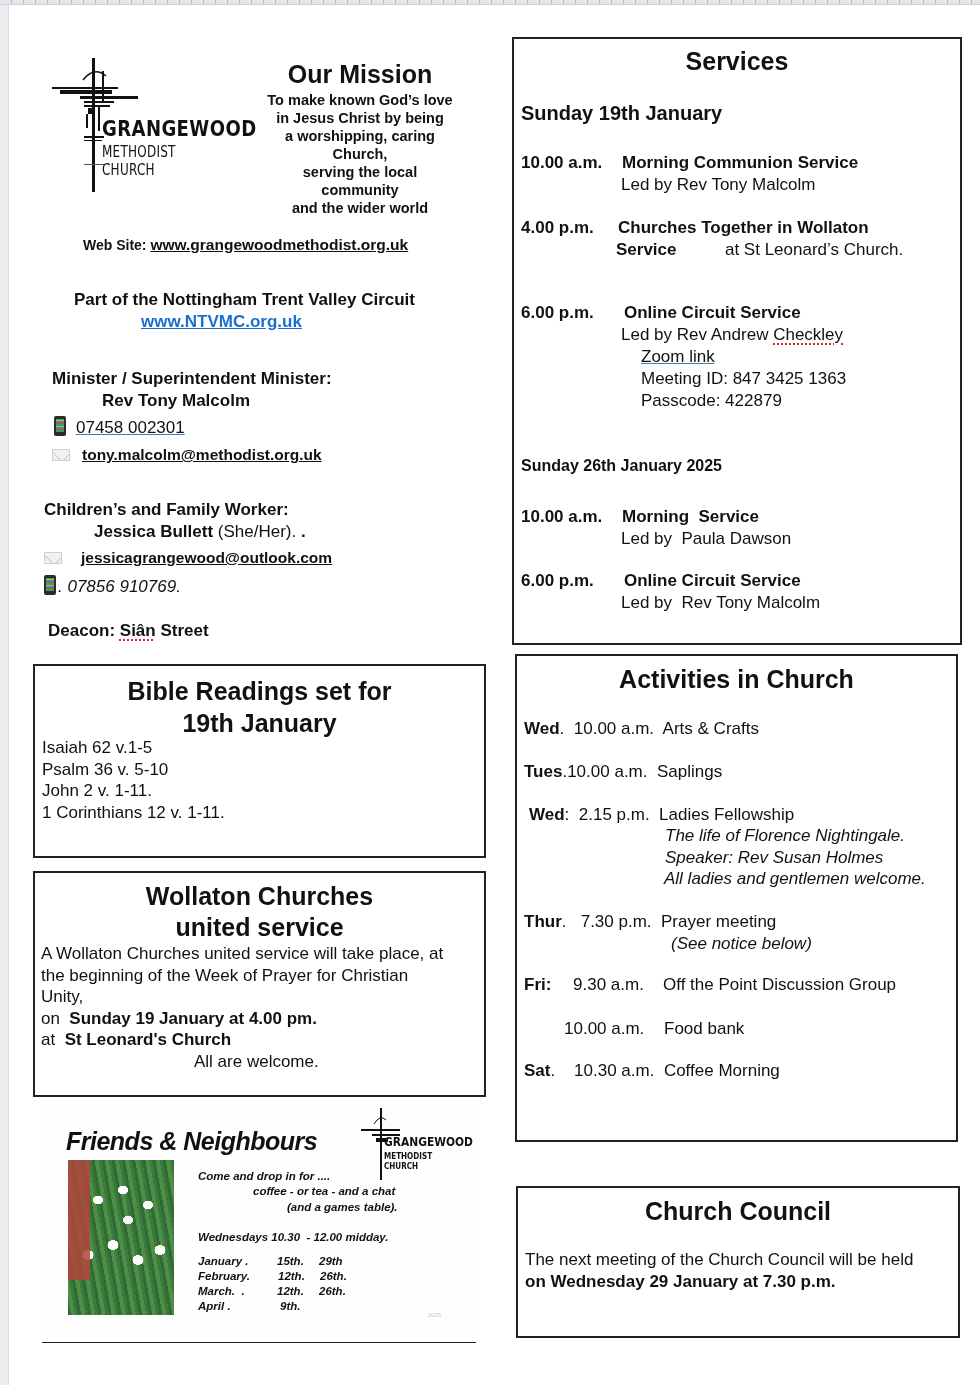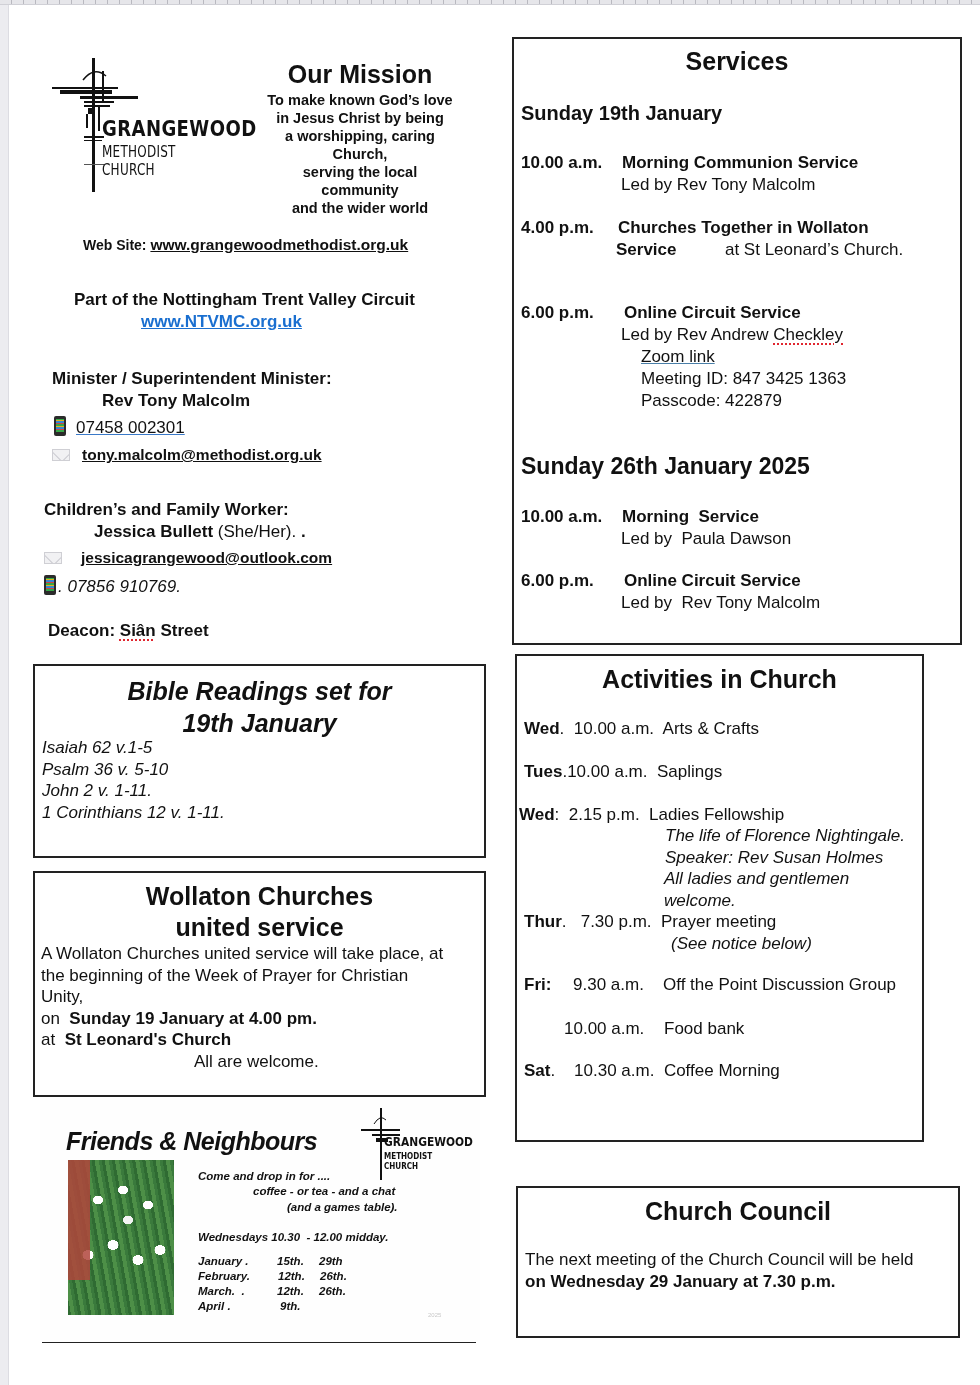--- a/index.html
+++ b/index.html
@@ -52,23 +52,23 @@
   .phone-icon::after { content: ""; position: absolute; left: 2px; top: 3px; width: 8px; height: 13px;
                 background: repeating-linear-gradient(0deg, #39b54a 0 2px, #e04848 2px 3px, #3a8ee6 3px 5px, #f0c419 5px 6px); opacity: .9; }
   .mail-icon { display: inline-block; width: 18px; height: 12px; border: 1px solid #cfcfd4; background: #f1f1f3;
                vertical-align: -1px; position: relative; margin-right: 12px; overflow: hidden; }
   .mail-icon::before { content: ""; position: absolute; left: 1px; top: -7px; width: 14px; height: 14px;
                border: 1px solid #c8c8cf; transform: rotate(45deg); }
 
   
   .box { position: absolute; border: 2px solid #222; background: #fff; }
   .services-box { left: 512px; top: 37px; width: 450px; height: 608px; }
-  .bible-box { left: 33px; top: 664px; width: 453px; height: 194px; font-style: italic; }
+  .bible-box { left: 33px; top: 664px; width: 453px; height: 194px; }
   .wollaton-box { left: 33px; top: 871px; width: 453px; height: 226px; }
-  .activities-box { left: 515px; top: 654px; width: 409px; height: 488px; padding-left: 40px; }
+  .activities-box { left: 515px; top: 654px; width: 443px; height: 488px; padding-left: 40px; }
   .council-box { left: 516px; top: 1186px; width: 444px; height: 152px; }
 
   .box-title { font-weight: bold; text-align: center; }
 
   
   .svc { position: absolute; font-size: 17px; line-height: 22px; }
 
   
   .flyer { position: absolute; left: 40px; top: 1100px; width: 440px; height: 240px; background: #fefefe; }
   .flyer-title { position: absolute; left: 26px; top: 27px; font-size: 25px; font-weight: bold; font-style: italic; letter-spacing: -0.5px; }
@@ -177,21 +177,21 @@
   <div class="svc bold" style="left:104px;top:178px;">Churches Together in Wollaton</div>
   <div class="svc" style="left:102px;top:200px;"><span class="bold">Service</span><span style="white-space:pre;padding-left:39px;">  at St Leonard’s Church.</span></div>
 
   <div class="svc bold" style="left:7px;top:263px;">6.00 p.m.</div>
   <div class="svc bold" style="left:110px;top:263px;">Online Circuit Service</div>
   <div class="svc" style="left:107px;top:285px;white-space:pre;"><span>Led by Rev Andrew </span><span class="spell">Checkley</span></div>
   <div class="svc u" style="left:127px;top:307px;text-decoration-color:#4a7fa8;">Zoom link</div>
   <div class="svc" style="left:127px;top:329px;">Meeting ID: 847 3425 1363</div>
   <div class="svc" style="left:127px;top:351px;">Passcode: 422879</div>
 
-  <div class="svc bold" style="left:7px;top:416px;font-size:23px;">Sunday 26th January 2025</div>
+  <div class="svc bold" style="left:7px;top:416px;font-size:16px;">Sunday 26th January 2025</div>
 
   <div class="svc bold" style="left:7px;top:467px;">10.00 a.m.</div>
   <div class="svc bold" style="left:108px;top:467px;white-space:pre;">Morning  Service</div>
   <div class="svc" style="left:107px;top:489px;white-space:pre;">Led by  Paula Dawson</div>
 
   <div class="svc bold" style="left:7px;top:531px;">6.00 p.m.</div>
   <div class="svc bold" style="left:110px;top:531px;">Online Circuit Service</div>
   <div class="svc" style="left:107px;top:553px;white-space:pre;">Led by  Rev Tony Malcolm</div>
 </div>
 
@@ -261,21 +261,21 @@
 </div>
 <div class="flyer-rule"></div>
 
 <div class="box activities-box">
   <div class="box-title" style="position:absolute;left:0;top:9px;width:100%;font-size:25px;">Activities in Church</div>
 
   <div class="svc" style="left:7px;top:62px;white-space:pre;"><span class="bold">Wed</span><span>.  </span><span>10.00 a.m.</span><span>  </span><span>Arts &amp; Crafts</span></div>
 
   <div class="svc" style="left:7px;top:105px;white-space:pre;"><span class="bold">Tues</span><span>.</span><span>10.00 a.m.</span><span>  </span><span>Saplings</span></div>
 
-  <div class="svc" style="left:2px;top:148px;white-space:pre;"><span class="bold">Wed</span><span>:  </span><span>2.15 p.m.</span><span>  </span><span>Ladies Fellowship</span></div>
+  <div class="svc" style="left:12px;top:148px;white-space:pre;"><span class="bold">Wed</span><span>:  </span><span>2.15 p.m.</span><span>  </span><span>Ladies Fellowship</span></div>
   <div class="svc ital" style="left:148px;top:169px;">The life of Florence Nightingale.</div>
   <div class="svc ital" style="left:148px;top:191px;">Speaker: Rev Susan Holmes</div>
   <div class="svc ital" style="left:147px;top:212px;">All ladies and gentlemen welcome.</div>
 
   <div class="svc" style="left:7px;top:255px;white-space:pre;"><span class="bold">Thur</span><span>.   </span><span>7.30 p.m.</span><span>  </span><span>Prayer meeting</span></div>
   <div class="svc ital" style="left:154px;top:277px;">(See notice below)</div>
 
   <div class="svc bold" style="left:7px;top:318px;">Fri:</div>
   <div class="svc" style="left:56px;top:318px;">9.30 a.m.</div>
   <div class="svc" style="left:146px;top:318px;">Off the Point Discussion Group</div>

